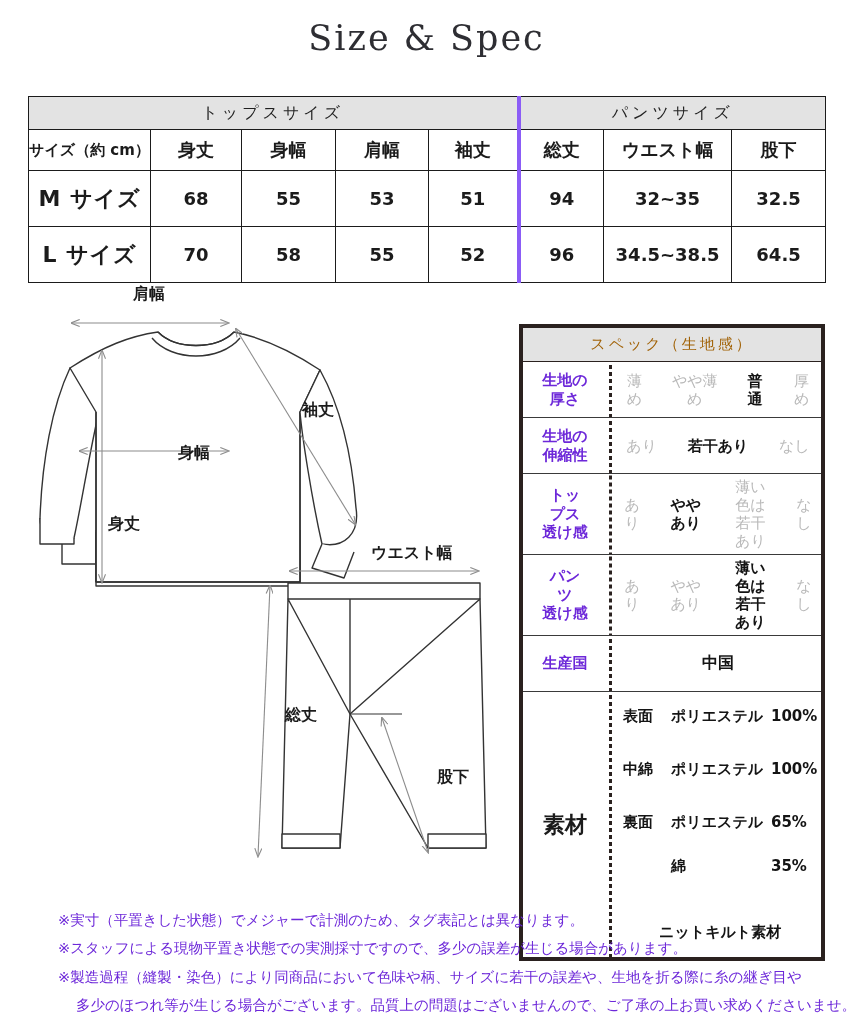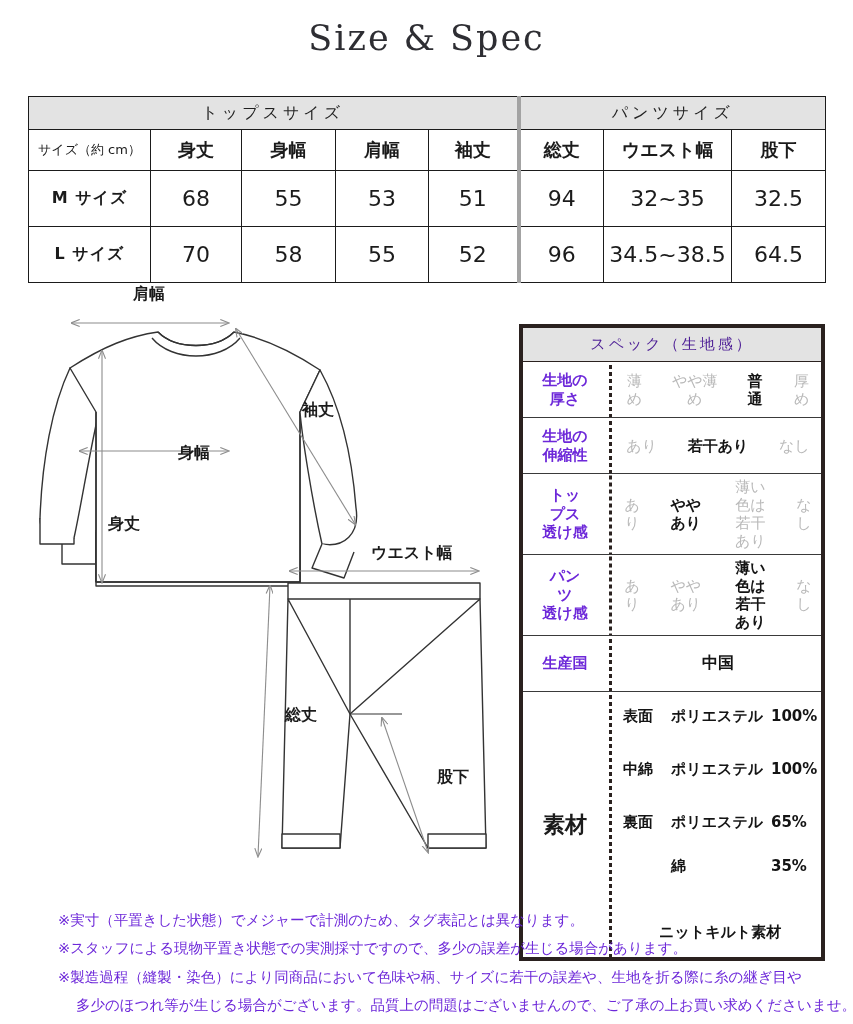--- a/index.html
+++ b/index.html
@@ -46,48 +46,48 @@
     letter-spacing:4px;
     font-weight:400;
     color:#1f1f1f;
   }
   .size-table tr.sub td{
     height:40px;
     font-size:18px;
     font-weight:600;
   }
   .size-table tr.sub td.first{
-    font-size:13px;font-weight:400;letter-spacing:0px;
+    font-size:15px;font-weight:700;letter-spacing:0px;
   }
   .size-table tr.data td{
     height:55px;
-    font-size:22px;
-    font-weight:400;
+    font-size:18px;
+    font-weight:700;
   }
   .size-table tr.data td.first{
-    font-size:16px;font-weight:700;letter-spacing:1px;
-  }
-  .size-table td.thick-left{border-left:4px solid #a3a3a3;}
+    font-size:22px;font-weight:700;letter-spacing:1px;
+  }
+  .size-table td.thick-left{border-left:4px solid #8b5cf6;}
 
   
   .spec{
     position:absolute;left:519px;top:324px;
     width:306px;
     border:4px solid #2a211f;
     box-sizing:border-box;
     background:#fff;
   }
   .spec-head{
     background:#e3e3e3;
     text-align:center;
     font-size:15px;
     letter-spacing:3px;
     padding:7px 0 7px 0;
     border-bottom:1.5px solid #2a211f;
-    color:#4c1d95;
+    color:#a16207;
   }
   .spec-row{
     display:flex;
     border-bottom:1.5px solid #3a3a3a;
     min-height:55px;
   }
   .spec-row:last-child{border-bottom:none;}
   .spec-label{
     width:84px;min-width:84px;
     display:flex;align-items:center;justify-content:center;

